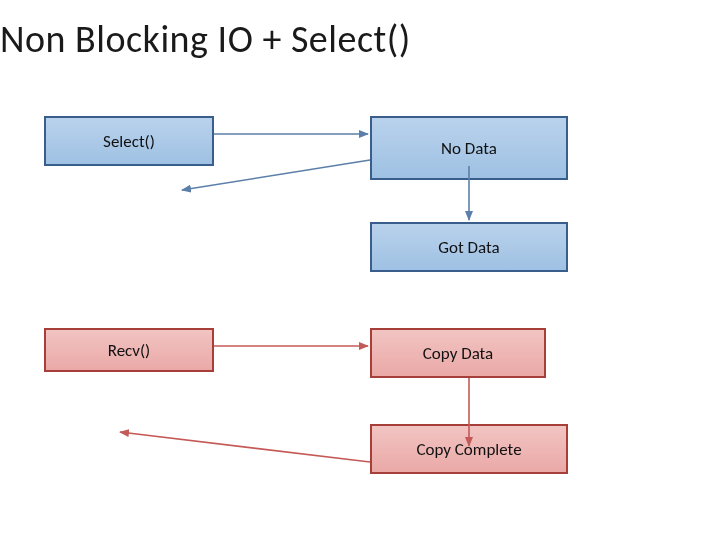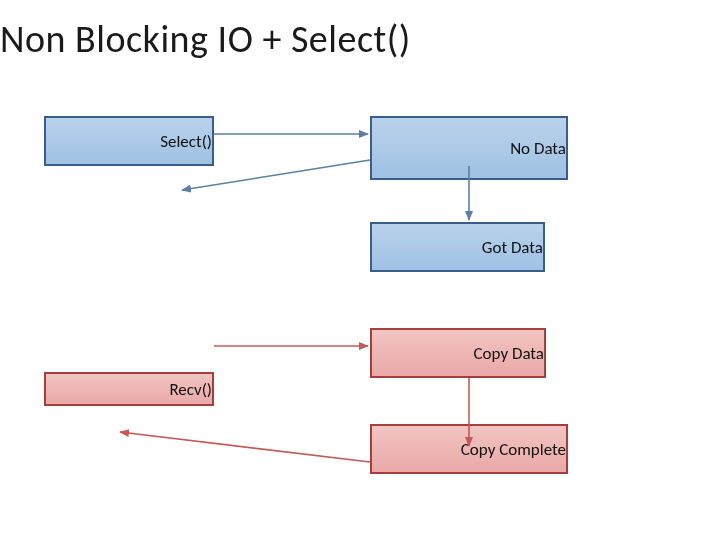--- a/index.html
+++ b/index.html
@@ -20,21 +20,21 @@
     text-align: left;
     font-size: 38px;
     color: #1a1a1a;
     letter-spacing: 0.5px;
   }
   .node {
     position: absolute;
     box-sizing: border-box;
     display: flex;
     align-items: center;
-    justify-content: flex-end;
+    justify-content: center;
     font-size: 17px;
     text-align: center;
     color: #111;
   }
   .blue {
     background: linear-gradient(to bottom, #b9d2ec 0%, #9fc1e3 100%);
     border: 2px solid #3a5e8c;
   }
   .red {
     background: linear-gradient(to bottom, #f1c4c2 0%, #eaa9a7 100%);
@@ -53,24 +53,24 @@
 <body>
 
 <div class="title">Non Blocking IO + Select()</div>
 
 <div class="node blue" style="left:44px;  top:116px; width:170px; height:50px;">
     <span>Select()</span>
   </div>
 <div class="node blue" style="left:370px; top:116px; width:198px; height:64px;">
     <span>No Data</span>
   </div>
-<div class="node blue" style="left:370px; top:222px; width:175px; height:50px;">
+<div class="node blue" style="left:370px; top:222px; width:198px; height:50px;">
     <span>Got Data</span>
   </div>
-<div class="node red" style="left:44px;  top:328px; width:170px; height:34px;margin-top:44px;">
+<div class="node red" style="left:44px;  top:328px; width:170px; height:44px;">
     <span>Recv()</span>
   </div>
 <div class="node red" style="left:370px; top:328px; width:176px; height:50px;">
     <span>Copy Data</span>
   </div>
 <div class="node red" style="left:370px; top:424px; width:198px; height:50px;">
     <span>Copy Complete</span>
   </div>
 
 <svg class="arrows">

